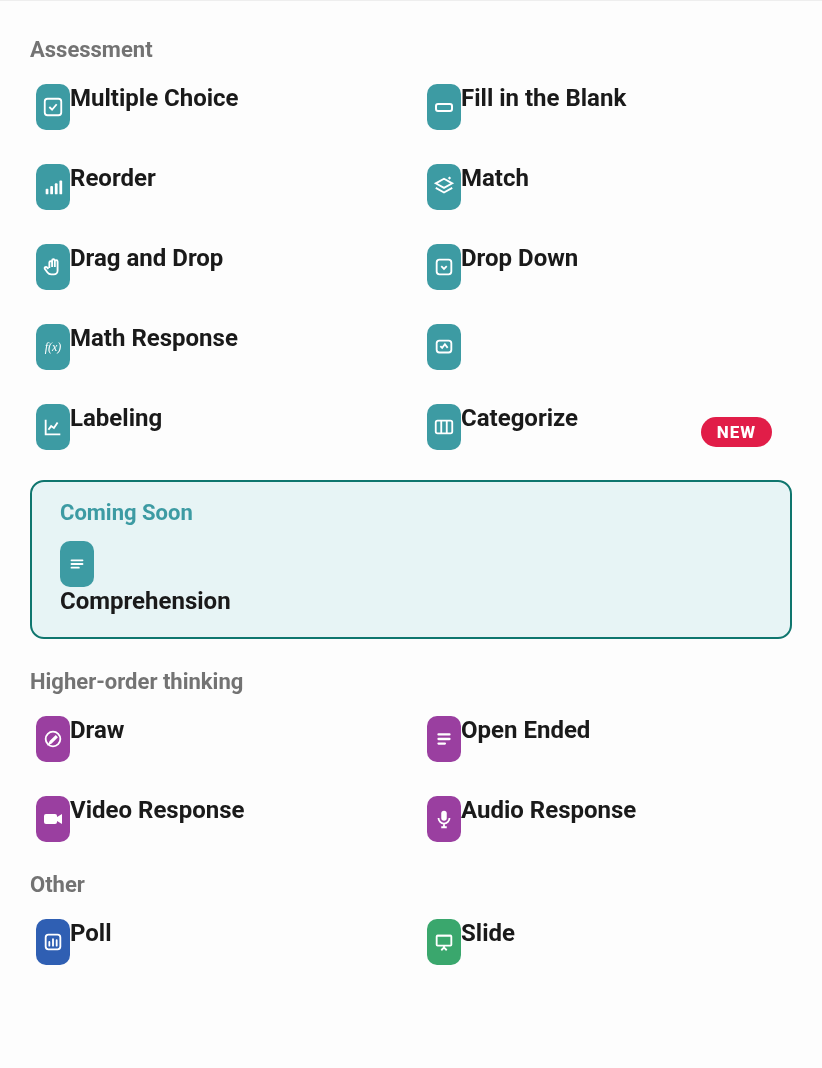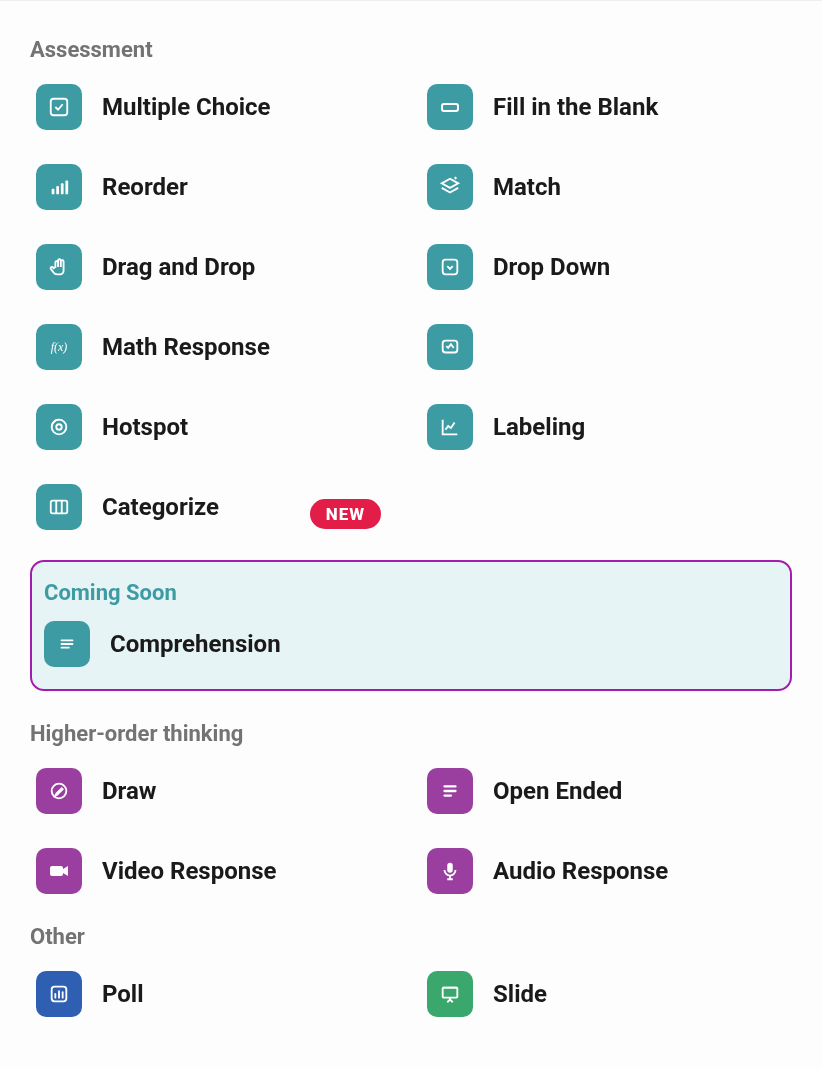--- a/index.html
+++ b/index.html
@@ -20,27 +20,26 @@
   }
   .grid {
     display: grid;
     grid-template-columns: 1fr 1fr;
     column-gap: 20px;
     row-gap: 34px;
     margin-bottom: 30px;
   }
   .item {
     display: flex;
-    align-items: center;
-    gap: 20px;
+    align-items: flex-start;
     cursor: pointer;
     padding-left: 6px;
   }
   .icon-box {
-    width: 46px;
+    width: 34px;
     height: 46px;
     border-radius: 10px;
     display: flex;
     align-items: center;
     justify-content: center;
     flex-shrink: 0;
     color: #fff;
   }
   .teal { background: #3d9ba3; }
   .purple { background: #9a3fa0; }
@@ -58,33 +57,33 @@
     font-weight: 800;
     font-size: 17px;
     letter-spacing: 1px;
     padding: 5px 16px;
     border-radius: 999px;
     margin-left: auto;
     margin-right: 20px;
     margin-top: 13px;
   }
   .coming-soon-box {
-    border: 2px solid #a21caf;
+    border: 2px solid #0f766e;
     background: #e7f4f5;
     border-radius: 14px;
-    padding: 18px 20px 22px 12px;
+    padding: 18px 20px 22px 28px;
     margin-bottom: 30px;
   }
   .coming-soon-title {
     color: #3d9ba3;
     font-size: 22px;
     font-weight: 700;
     margin-bottom: 16px;
   }
-  .coming-soon-box .item { padding-left: 0; }
+  .coming-soon-box .item { padding-left: 0; flex-direction: column; }
   svg { display: block; }
 </style>
 </head>
 <body>
 
 <div class="section-title">Assessment</div>
 <div class="grid">
 
   <div class="item">
     <div class="icon-box teal">
@@ -159,30 +158,20 @@
   <div class="item">
     <div class="icon-box teal">
       <svg width="22" height="22" viewBox="0 0 24 24" fill="none" stroke="white" stroke-width="2">
           <rect x="4" y="5" width="16" height="13" rx="3"></rect>
           <path d="M8 11l2 2 3-4 3 4"></path>
           <path d="M9 20l3-3 3 3" stroke="none"></path>
         </svg>
     </div>
   </div>
 
-  <div class="item">
-    <div class="icon-box teal">
-      <svg width="22" height="22" viewBox="0 0 24 24" fill="none" stroke="white" stroke-width="2">
-          <circle cx="12" cy="12" r="8"></circle>
-          <path d="M12 4a8 8 0 00-8 8"></path>
-          <circle cx="12" cy="12" r="3"></circle>
-        </svg>
-    </div>
-    <div class="label">Hotspot</div>
-  </div>
 
   <div class="item">
     <div class="icon-box teal">
       <svg width="22" height="22" viewBox="0 0 24 24" fill="none" stroke="white" stroke-width="2">
           <path d="M4 4v16h16"></path>
           <path d="M7 15l3-4 3 2 4-6"></path>
         </svg>
     </div>
     <div class="label">Labeling</div>
   </div>

